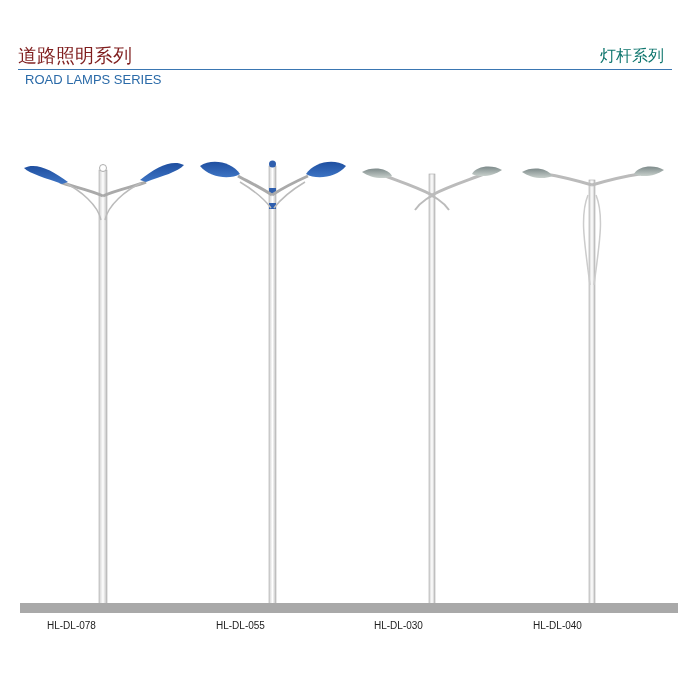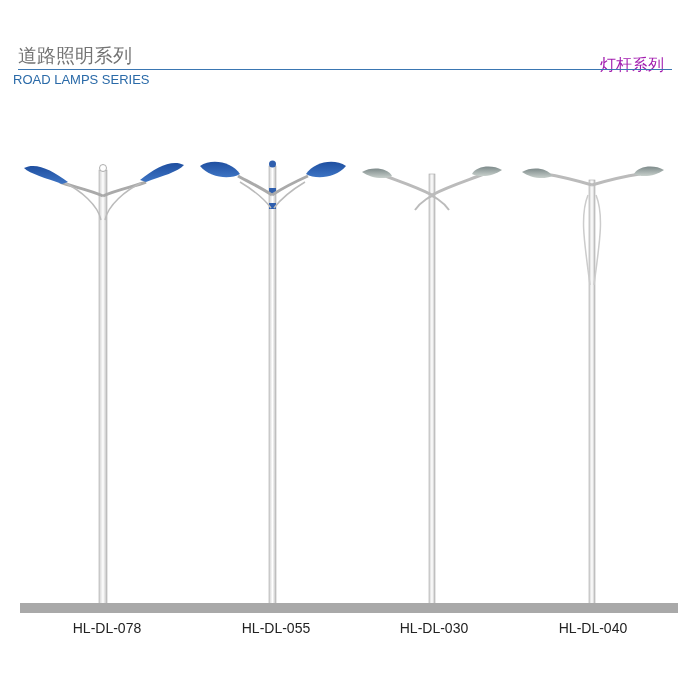--- a/index.html
+++ b/index.html
@@ -1,22 +1,22 @@
 <!DOCTYPE html>
 <html><head>
   <meta charset="utf-8">
   <style>
     html, body { margin:0; padding:0; background:#ffffff; }
     body { width:700px; height:700px; position:relative; overflow:hidden; font-family:"DejaVu Sans", sans-serif; }
-    .title-cn { position:absolute; left:18px; top:44px; font-size:19px; color:#737373; letter-spacing:0px; line-height:22px; }
-    .title-en { position:absolute; left:13px; top:72px; font-size:13px; color:#2a6aa8; font-family:"Liberation Sans", sans-serif; line-height:16px; }
-    .series-cn { position:absolute; right:36px; top:46px; font-size:16px; color:#a21caf; line-height:20px;margin-top:9px; }
+    .title-cn { position:absolute; left:18px; top:44px; font-size:19px; color:#7f1d1d; letter-spacing:0px; line-height:22px; }
+    .title-en { position:absolute; left:25px; top:72px; font-size:13px; color:#2a6aa8; font-family:"Liberation Sans", sans-serif; line-height:16px; }
+    .series-cn { position:absolute; right:36px; top:46px; font-size:16px; color:#0f766e; line-height:20px; }
     .divider { position:absolute; left:18px; top:69px; width:654px; height:1px; background:#3a76b2; }
     .ground { position:absolute; left:20px; top:603px; width:658px; height:10px; background:#a9a9a9; }
-    .model { position:absolute; top:620px; font-size:14px; color:#222; font-family:"Liberation Sans", sans-serif; width:120px; text-align:center; }
+    .model { position:absolute; top:620px; font-size:10px; color:#222; font-family:"Liberation Sans", sans-serif; width:120px; }
     svg.lamps { position:absolute; left:0; top:0; }
   </style>
 </head>
 <body>
 
 <div class="title-cn">道路照明系列</div>
 <div class="title-en">ROAD LAMPS SERIES</div>
 <div class="series-cn">灯杆系列</div>
 <div class="divider"></div>
 

